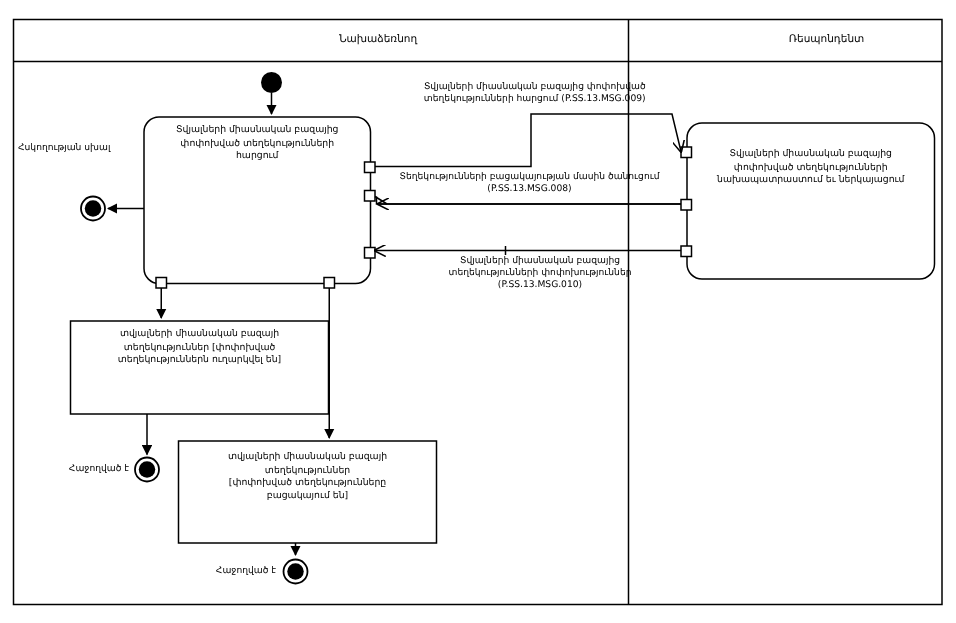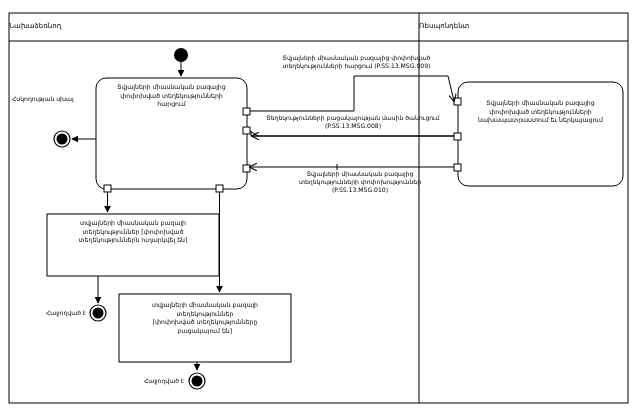--- a/index.html
+++ b/index.html
@@ -20,23 +20,24 @@
   #canvas svg.layer {
     position: absolute;
     left: 0;
     top: 0;
     width: 637px;
     height: 415px;
   }
   .swimlane-title {
     position: absolute;
     font-size: 7px;
-    text-align: left;
+    text-align: center;
     color: #000;
     font-family: "DejaVu Sans", sans-serif;
+    margin-left: 38px;
   }
   .node-text {
     position: absolute;
     font-size: 6.2px;
     line-height: 8.6px;
     text-align: center;
     color: #000;
     white-space: pre-line;
     font-family: "DejaVu Sans", sans-serif;
   }

